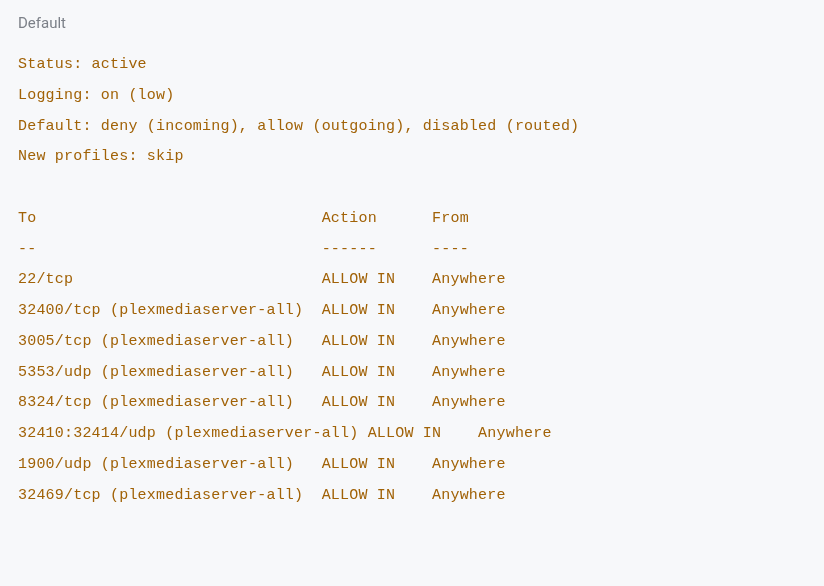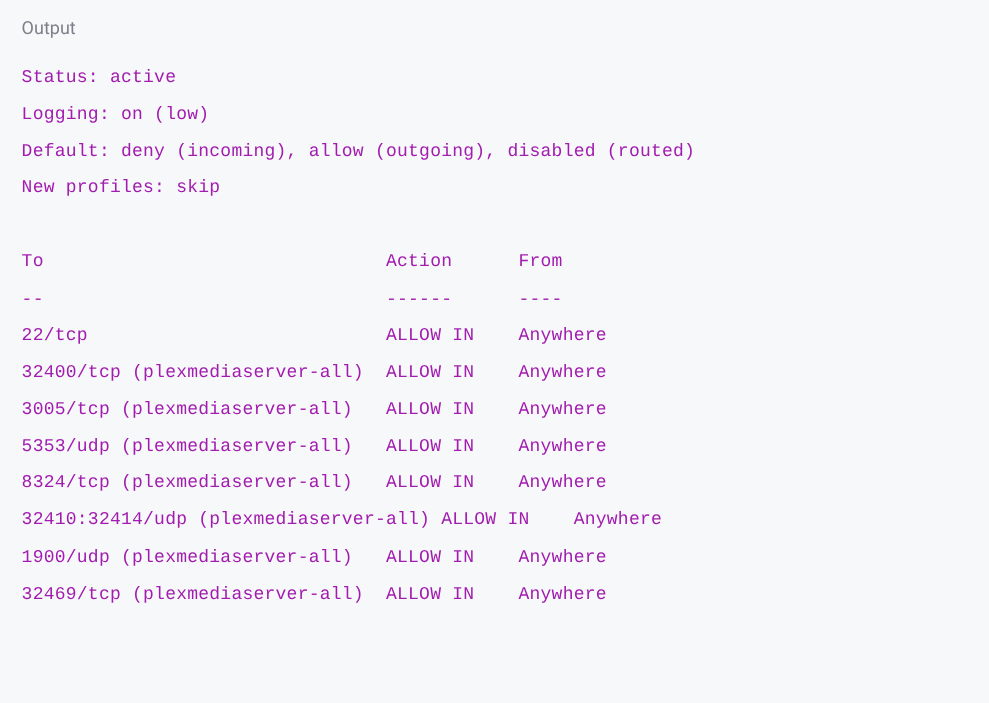--- a/index.html
+++ b/index.html
@@ -20,28 +20,28 @@
     .label {
       color: #7c8088;
       font-size: 15px;
       margin-bottom: 18px;
       font-family: -apple-system, BlinkMacSystemFont, 'Segoe UI', Roboto, sans-serif;
     }
     .output-block {
       font-family: 'Consolas', 'Monaco', 'Courier New', monospace;
       white-space: pre;
       line-height: 2.05;
-      color: #a21caf;
+      color: #a16207;
       letter-spacing: 0.2px;
     }
   </style>
 </head>
 <body>
 
-<div class="label">Output</div>
+<div class="label">Default</div>
 
 <div class="output-block"><span>Status: active</span>
 <span>Logging: on (low)</span>
 <span>Default: deny (incoming), allow (outgoing), disabled (routed)</span>
 <span>New profiles: skip</span>
 
 <span>To                               Action      From</span>
 <span>--                               ------      ----</span>
 <span>22/tcp                           ALLOW IN    Anywhere</span>
 <span>32400/tcp (plexmediaserver-all)  ALLOW IN    Anywhere</span>

